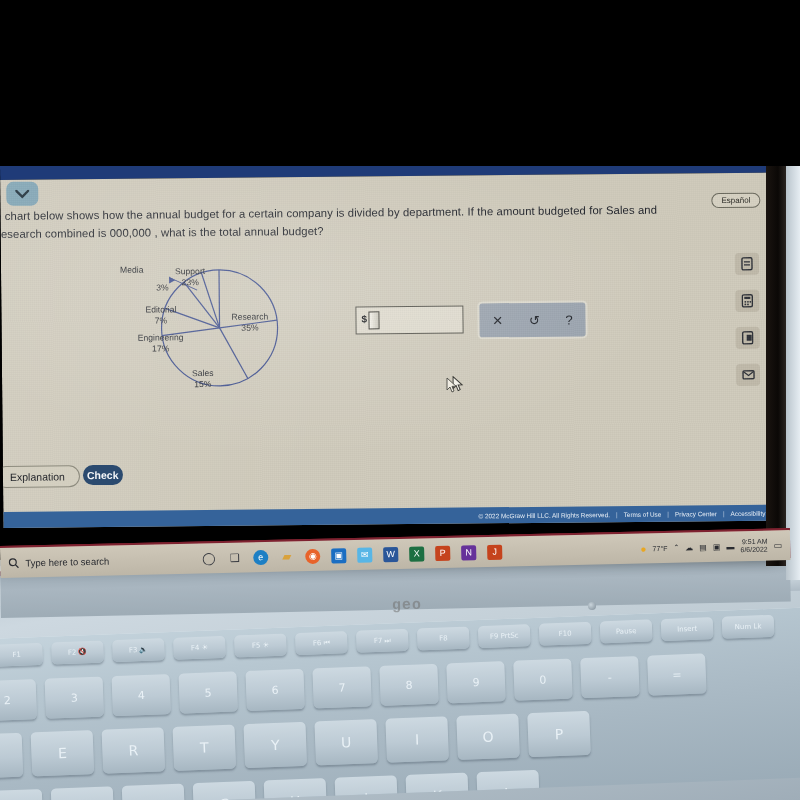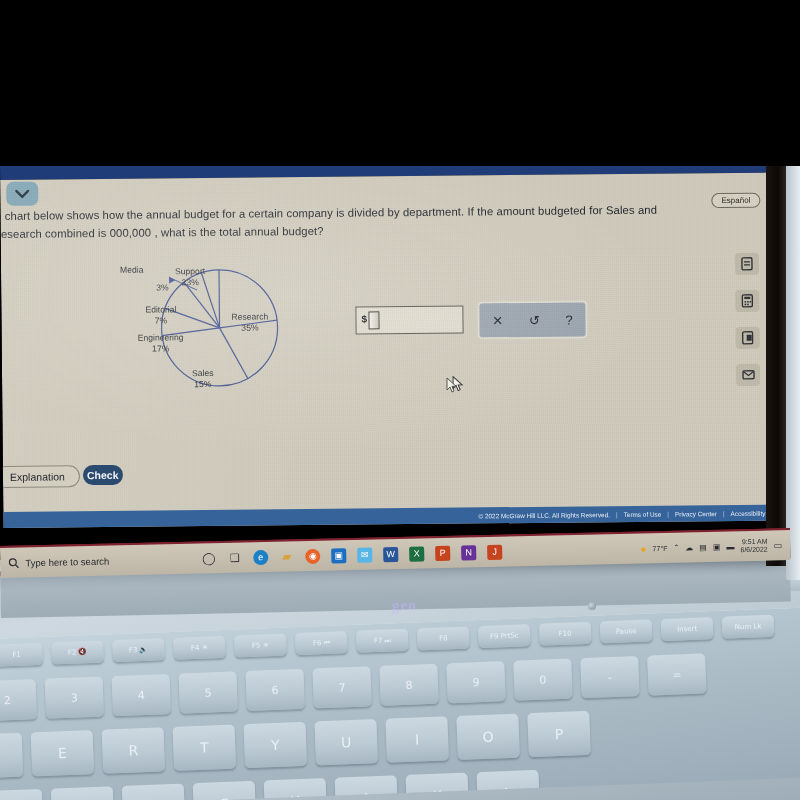--- a/index.html
+++ b/index.html
@@ -23,22 +23,22 @@
     position:absolute;left:0;top:566px;width:800px;height:40px;
     background:linear-gradient(178deg,#d9e3e9 0%,#eef3f6 35%,#cfdae1 75%,#aebbc5 100%);
     transform:rotate(-1.1deg);transform-origin:left top;
   }
   .bezel-bottom{
     position:absolute;left:0;top:572px;width:790px;height:46px;
     background:linear-gradient(180deg,#9aa8b2 0%,#a9b6c0 40%,#9eacb6 100%);
     transform:rotate(-1.2deg);transform-origin:left top;
   }
   .brand-logo{
-    position:absolute;left:392px;top:597px;color:#c4b5fd;font-size:15px;letter-spacing:1px;
-    font-family:Liberation Serif, serif;font-weight:700;opacity:.55;transform:rotate(-1deg);
+    position:absolute;left:392px;top:597px;color:#737373;font-size:15px;letter-spacing:1px;
+    font-family:Liberation Mono, monospace;font-weight:700;opacity:.55;transform:rotate(-1deg);
   }
   .cam-dot{position:absolute;left:588px;top:602px;width:8px;height:8px;border-radius:50%;
     background:radial-gradient(circle at 35% 35%,#c9d4db,#7d8b96);}
 
   
   .kb{
     position:absolute;left:-40px;top:640px;width:900px;height:170px;
     background:linear-gradient(175deg,#c5d4dd 0%,#b7c7d1 25%,#a9b9c4 60%,#9aabb7 100%);
     transform:rotate(-2.2deg);transform-origin:left top;overflow:hidden;
   }

